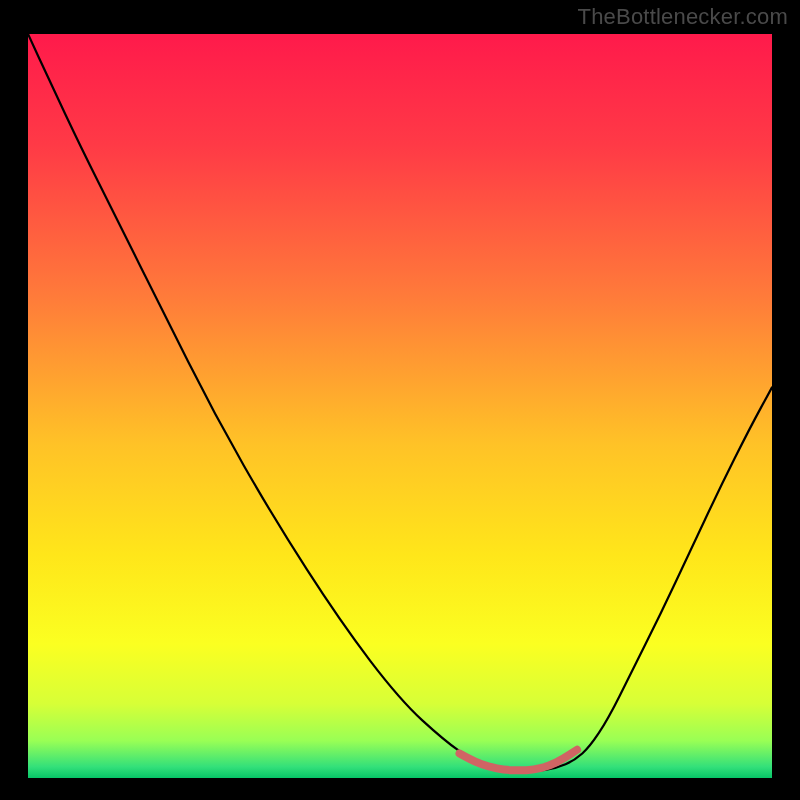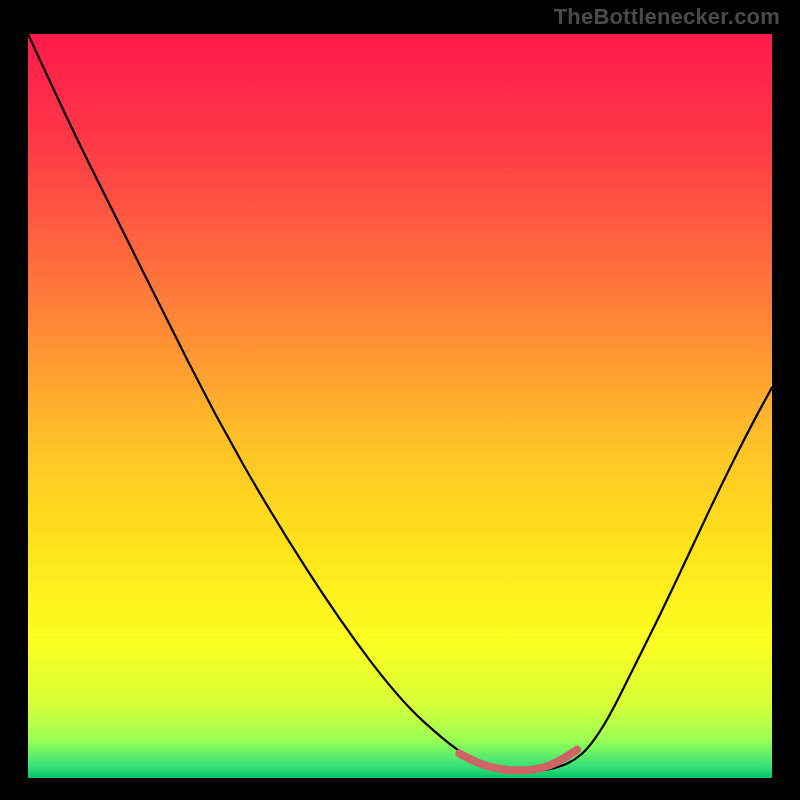--- a/index.html
+++ b/index.html
@@ -15,24 +15,24 @@
     position: absolute;
     left: 0;
     top: 0;
     width: 800px;
     height: 800px;
     background: #000;
   }
   .watermark {
     position: absolute;
     top: 4px;
-    right: 20px;
+    right: 12px;
     color: #4a4a4a;
     font-size: 22px;
-    font-weight: bold;
+    font-weight: normal;
     letter-spacing: 0.2px;
     user-select: none;
   }
   .plot {
     position: absolute;
     left: 28px;
     top: 34px;
     width: 744px;
     height: 744px;
   }

